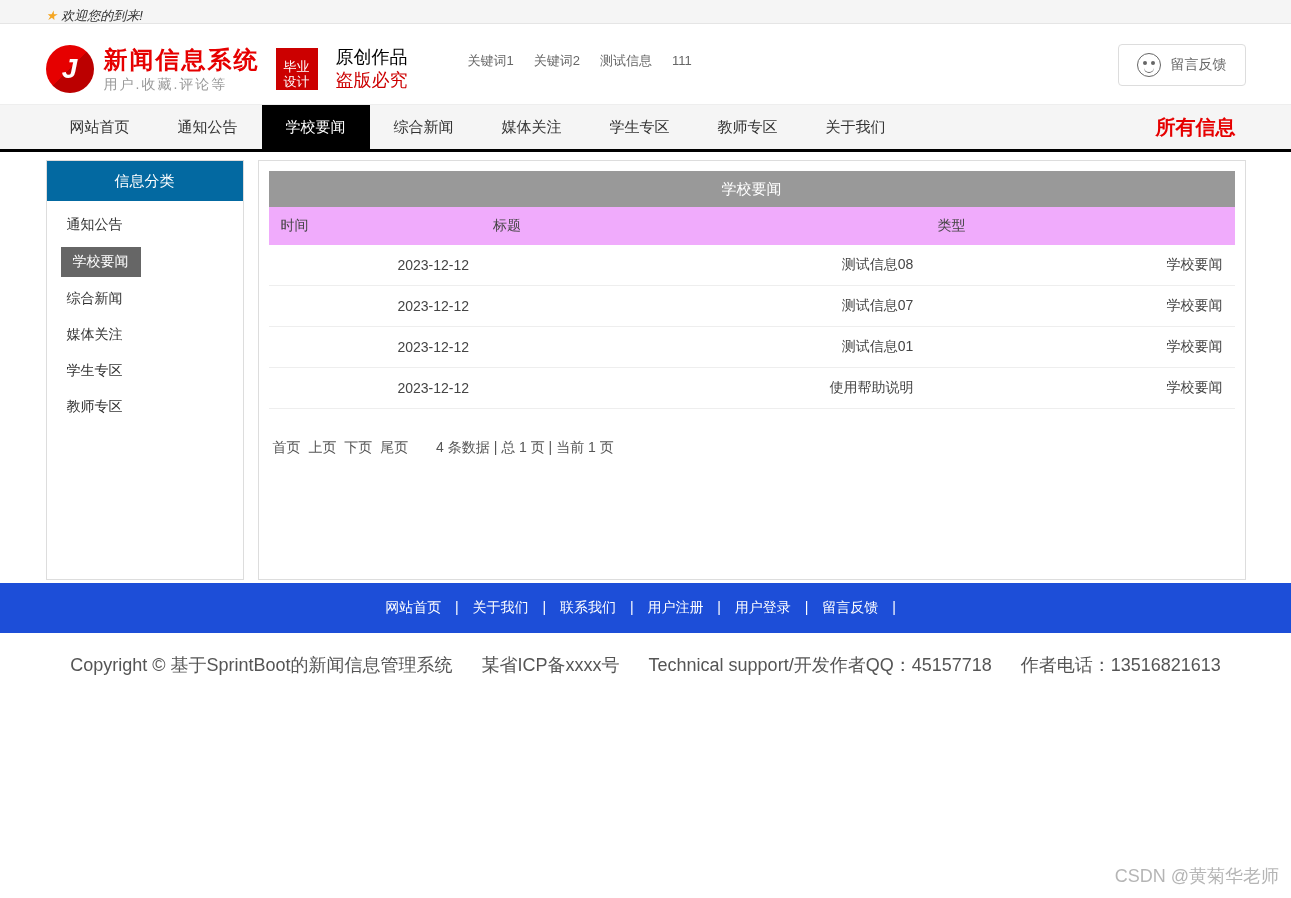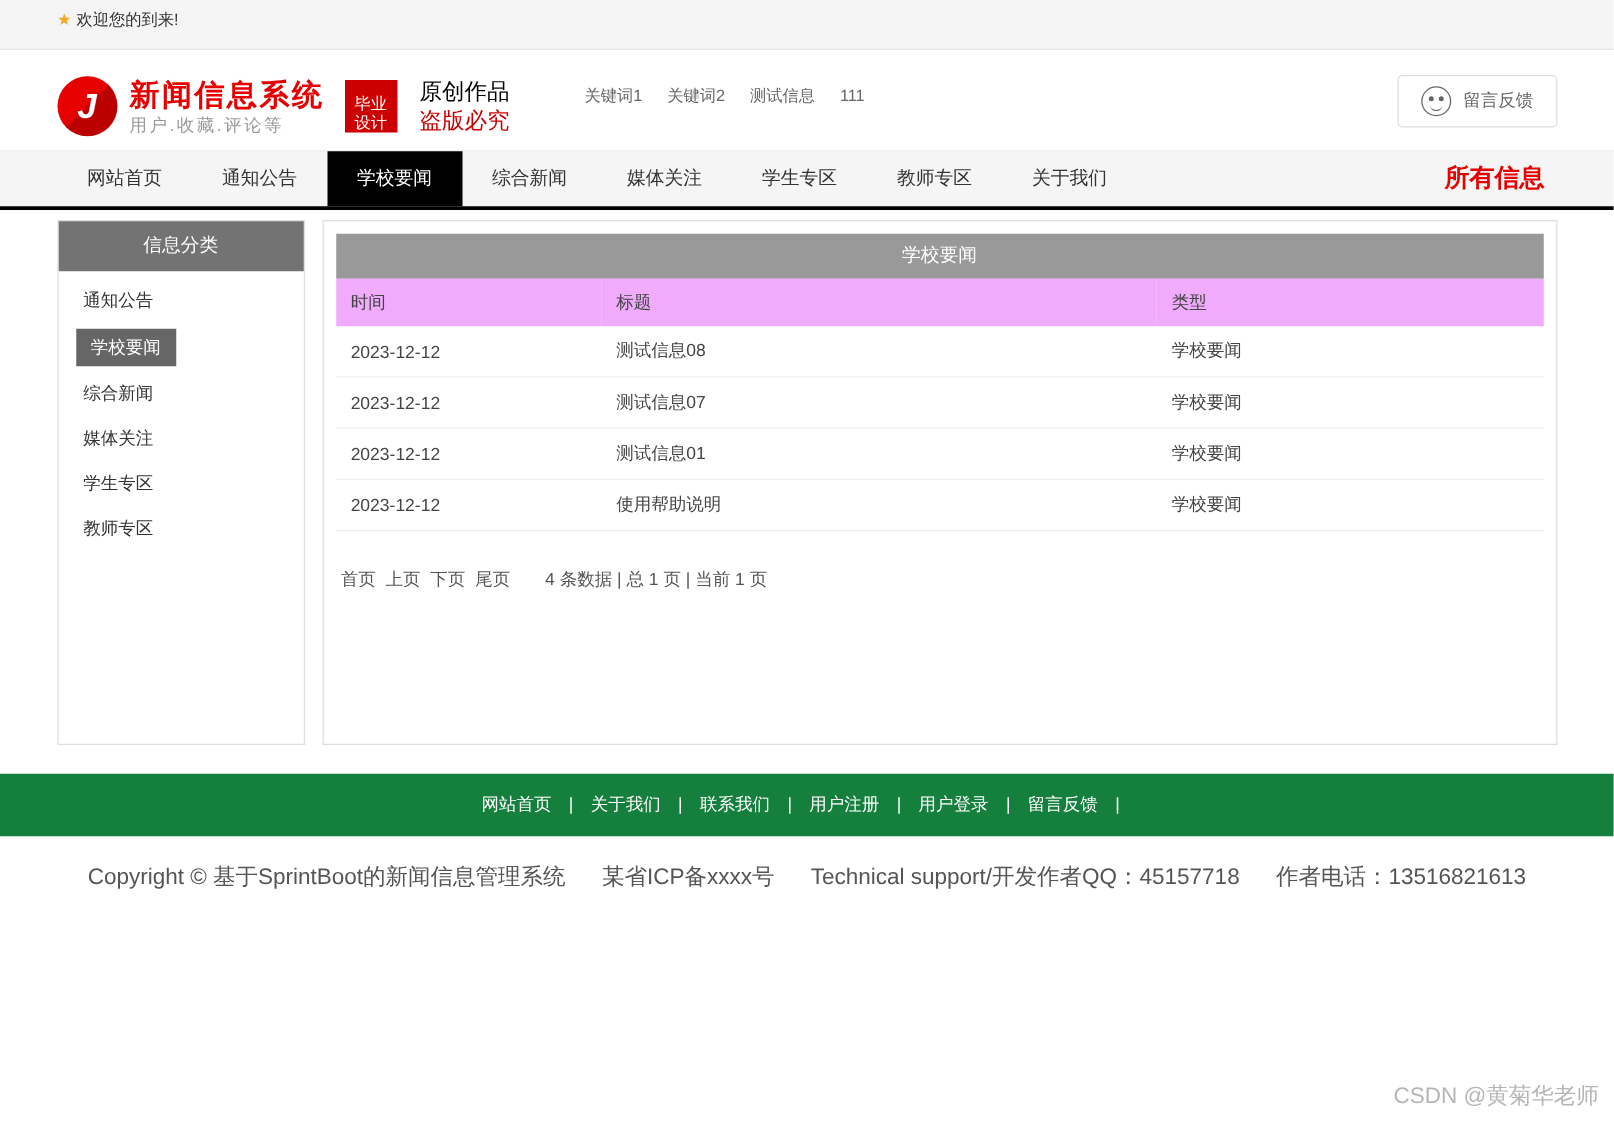--- a/index.html
+++ b/index.html
@@ -1,19 +1,19 @@
 <!DOCTYPE html>
 <html><head>
 <meta charset="utf-8">
 <style>
 * { margin: 0; padding: 0; box-sizing: border-box; }
 body { font-family: "Microsoft YaHei", Arial, sans-serif; font-size: 14px; color: #333; background: #fff; }
 a { text-decoration: none; color: inherit; cursor: pointer; }
 
-.topbar { height: 40px; line-height: 32px; background: #f5f5f5; border-bottom: 1px solid #e5e5e5; font-size: 13px; }
+.topbar { height: 24px; line-height: 32px; background: #f5f5f5; border-bottom: 1px solid #e5e5e5; font-size: 13px; font-style: italic; }
 .topbar-inner { width: 1200px; margin: 0 auto; display: flex; justify-content: space-between; }
 .topbar .star { color: #f5a623; margin-right: 4px; }
 .topbar .right span { color: #666; }
 .topbar .right .red { color: #e60000; }
 .topbar .right .sep { color: #ccc; margin: 0 10px; }
 
 .header { width: 1200px; margin: 0 auto; padding: 20px 0 10px; display: flex; align-items: flex-start; }
 .logo-area { display: flex; align-items: center; gap: 10px; }
 .logo-icon { width: 48px; height: 48px; border-radius: 50%; background: linear-gradient(135deg,#e60000 50%,#b00 50%); display:flex; align-items:center; justify-content:center; color:#fff; font-weight:bold; font-style:italic; font-size:28px; }
 .logo-text .t1 { font-size: 24px; color: #e60000; font-weight: bold; letter-spacing: 2px; text-align: center; }
@@ -36,39 +36,39 @@
 .feedback-icon::after { content:""; position:absolute; left:6px; top:14px; width:10px; height:4px; border-bottom:1.5px solid #666; border-radius:0 0 6px 6px; }
 
 .nav { background: #f5f5f5; border-top:1px solid #eee; border-bottom: 3px solid #000; }
 .nav-inner { width: 1200px; margin: 0 auto; display: flex; align-items: stretch; }
 .nav a.item { padding: 0 24px; height: 44px; line-height: 44px; color: #333; font-size: 15px; }
 .nav a.item.active { background: #000; color: #fff; }
 .nav .all-info { margin-left: auto; color: #e60000; font-size: 20px; font-weight: bold; height:44px; line-height:44px; padding-right:10px; }
 
 .main { width: 1200px; margin: 0 auto; display: flex; gap: 14px; padding-top: 8px; }
 .sidebar { width: 198px; border: 1px solid #ddd; background:#fff; }
-.sidebar-title { background: #737373; color: #fff; text-align: center; height: 40px; line-height: 40px; font-size: 15px; }
+.sidebar-title { background: #0369a1; color: #fff; text-align: center; height: 40px; line-height: 40px; font-size: 15px; }
 .sidebar-list a { display: block; padding: 9px 0 9px 20px; color: #333; font-size: 14px; }
 .sidebar-list a.active { background: #666; color: #fff; display:inline-block; padding:6px 12px; margin:4px 0 4px 14px; }
 .sidebar-list { padding: 6px 0; }
 
 .content { flex: 1; border: 1px solid #ddd; padding: 10px; min-height: 420px; }
 .panel-title { background: #999; color: #fff; text-align: center; height: 36px; line-height: 36px; font-size: 15px; }
 table { width: 100%; border-collapse: collapse; margin-top: 0; }
 thead th { background: #f0abfc; text-align: left; padding: 10px 12px; font-weight: normal; color:#444; font-size:14px; }
-tbody td { padding: 11px 12px; border-bottom: 1px solid #eee; font-size: 14px; color:#444; }
+tbody td { padding: 11px 12px; border-bottom: 1px solid #eee; font-size: 14px; color:#444;text-align:right; }
 .col-time { width: 22%; }
 .col-title { width: 46%; }
 .col-type { width: 32%; }
 
 .pager { margin: 30px 4px 10px; font-size: 14px; color: #555; }
 .pager a { margin-right: 4px; color:#555; }
 .pager .info { margin-left: 20px; }
 
-.footer-nav { background: #15803d; color: #fff; text-align: center; padding: 16px 0; margin-top: 23px; }
+.footer-nav { background: #1d4ed8; color: #fff; text-align: center; padding: 16px 0; margin-top: 3px; }
 .footer-nav a { color: #fff; }
 .footer-nav .sep { margin: 0 10px; color:#fff; }
 .footer-info { text-align: center; color: #555; padding: 20px 0 60px; font-size: 18px; }
 .footer-info span { margin: 0 12px; }
 
 .watermark { position: fixed; right: 12px; bottom: 10px; color: rgba(120,120,120,.55); font-size: 18px; pointer-events:none; }
 </style>
 </head>
 <body>
 

